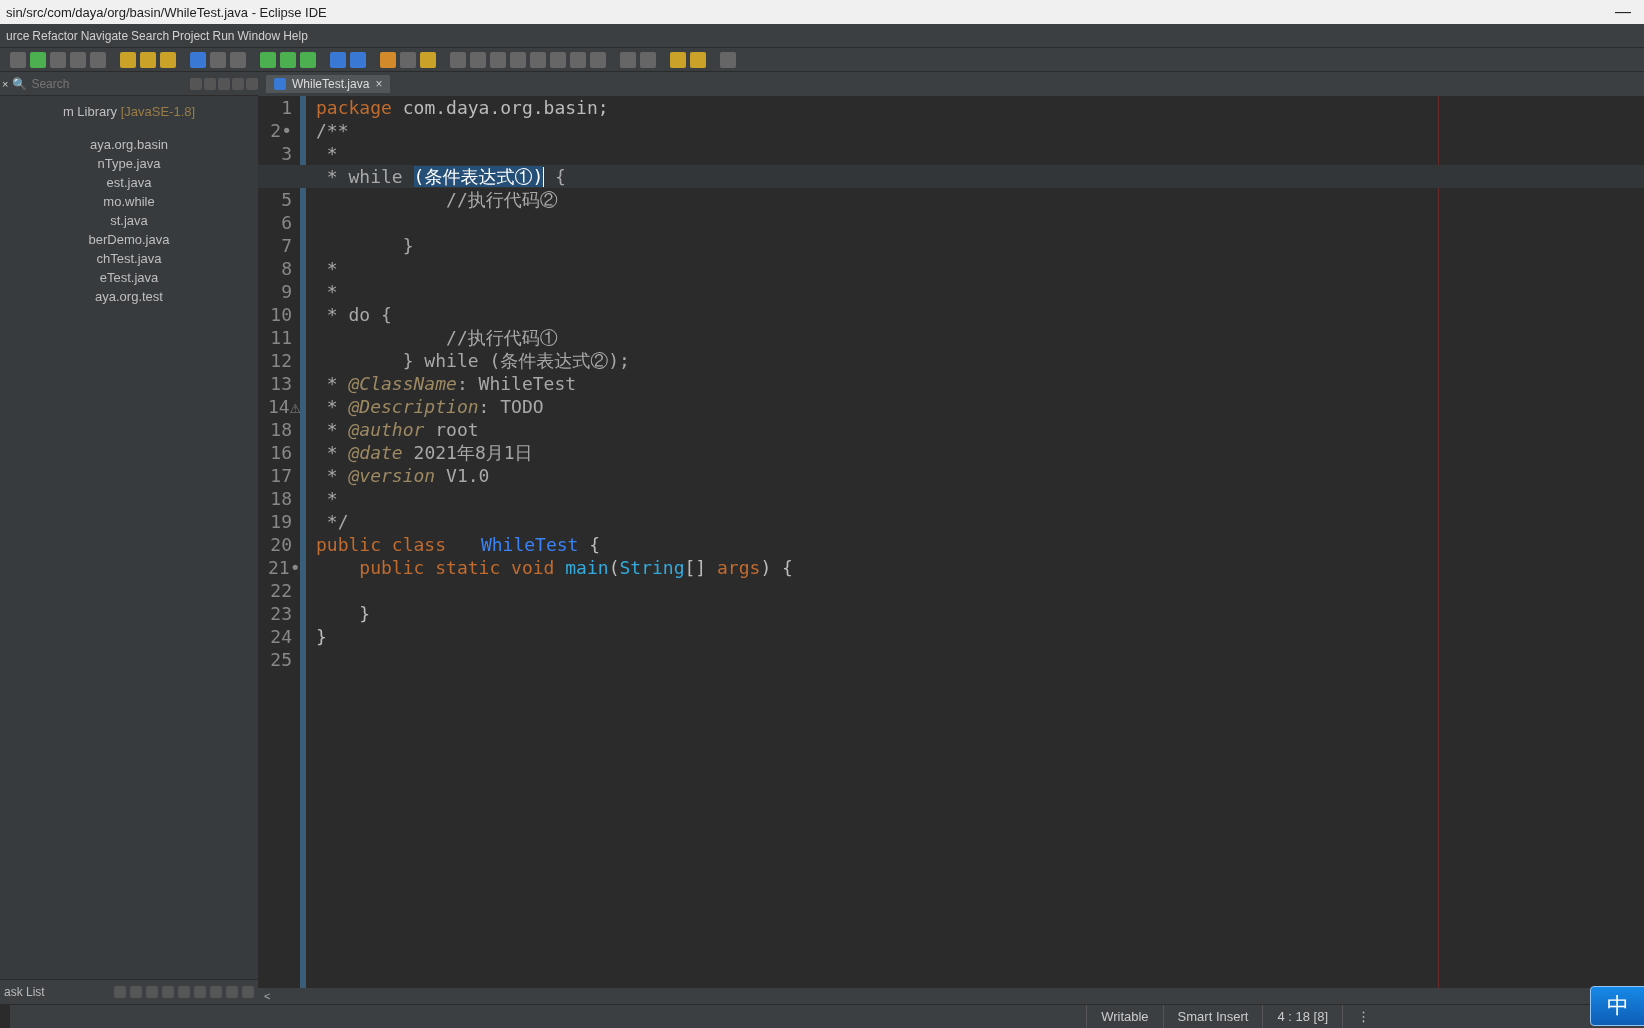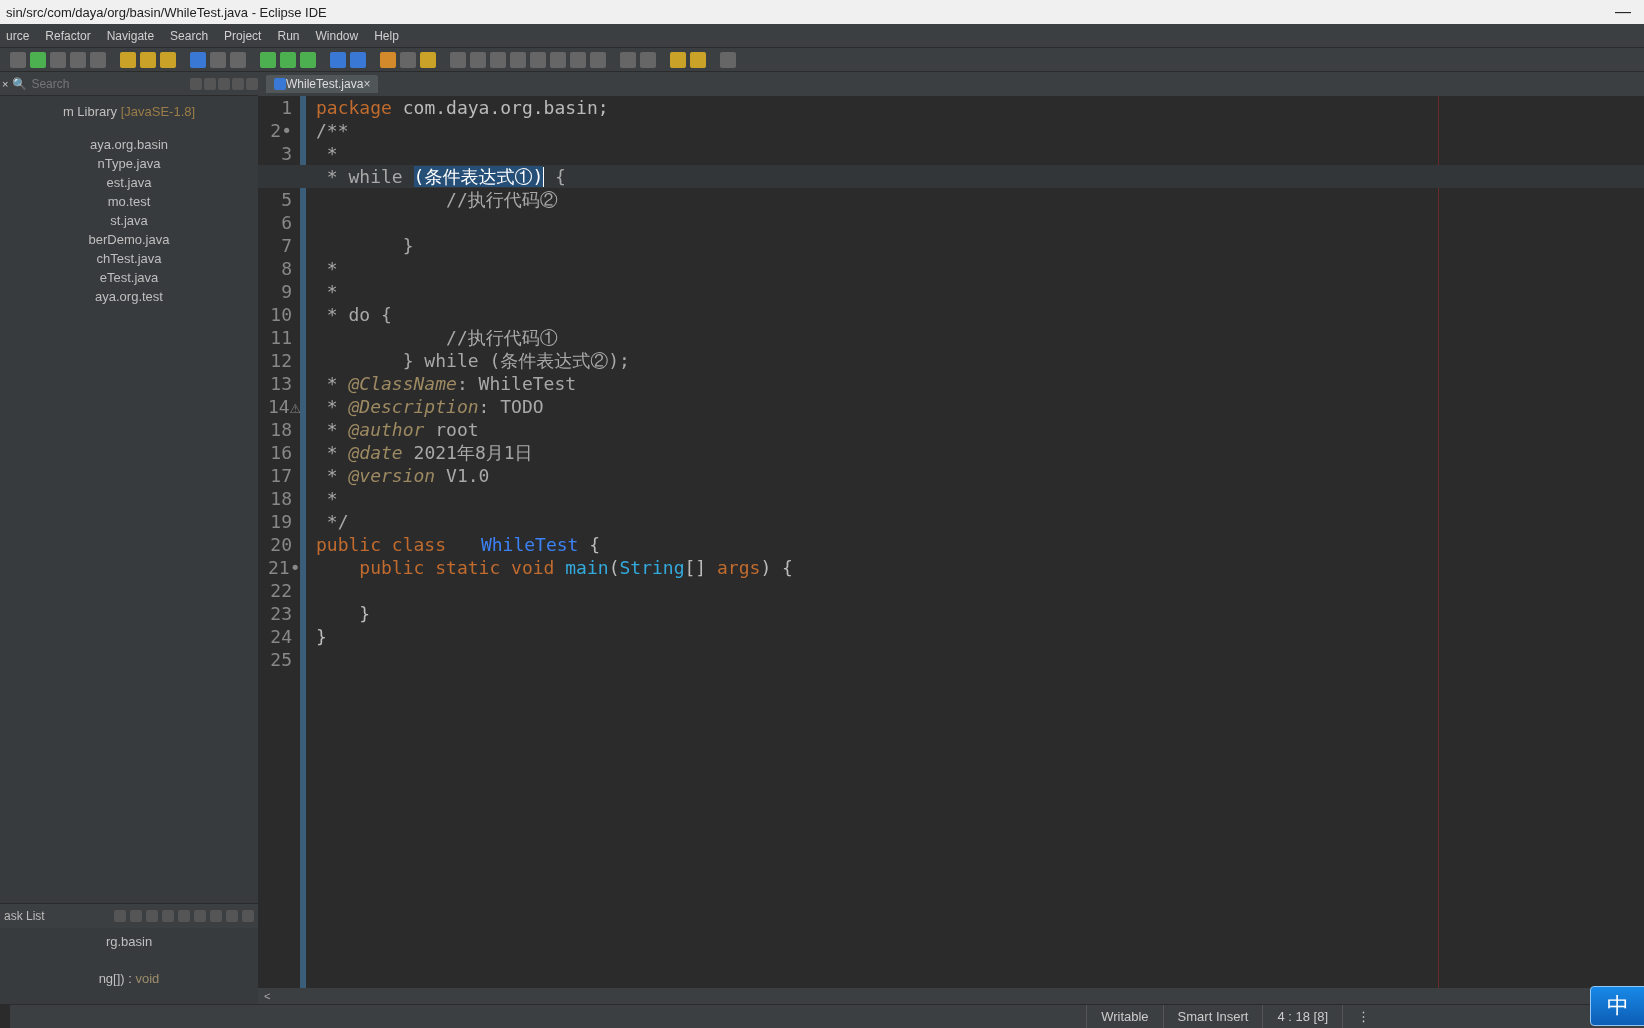--- a/index.html
+++ b/index.html
@@ -28,21 +28,21 @@
   .titlebar-spacer { flex: 1; }
   .minbtn { width: 30px; text-align: center; font-size: 16px; }
 
   
   .menubar {
     height: 24px;
     background: #3c3f41;
     display: flex;
     align-items: center;
     padding: 0 6px;
-    gap: 16px;
+    gap: 3px;
     color: #d0d0d0;
     border-bottom: 1px solid #2b2b2b;
   }
   .menubar span { cursor: default; }
 
   
   .toolbar {
     height: 24px;
     background: #3c3f41;
     display: flex;
@@ -164,20 +164,21 @@
   .tabbar {
     height: 24px;
     background: #3c3f41;
     display: flex;
     align-items: center;
     padding-left: 8px;
   }
   .tab {
     display: flex;
     align-items: center;
+    gap: 6px;
     background: #515658;
     height: 18px;
     padding: 0 8px;
     color: #ddd;
     border-radius: 2px 2px 0 0;
   }
   .tab .ficon {
     width: 12px; height: 12px;
     background: #3a78d6;
     border-radius: 2px;
@@ -375,47 +376,40 @@
 
     <div class="explorer">
       <div class="exp-item exp-header">
         <span>m Library</span>
         <span class="lib-badge">[JavaSE-1.8]</span>
       </div>
       <div style="height:14px"></div>
       <div class="exp-item">aya.org.basin</div>
       <div class="exp-item">nType.java</div>
       <div class="exp-item">est.java</div>
-      <div class="exp-item">mo.test</div>
+      <div class="exp-item">mo.while</div>
       <div class="exp-item">st.java</div>
       <div class="exp-item">berDemo.java</div>
       <div class="exp-item">chTest.java</div>
       <div class="exp-item">eTest.java</div>
       <div class="exp-item">aya.org.test</div>
     </div>
 
     <div class="tasklist">
       <div class="tasklist-hdr">
         <span class="lbl">ask List</span>
         <div class="minitool"></div>
         <div class="minitool"></div>
         <div class="minitool"></div>
         <div class="minitool"></div>
         <div class="minitool"></div>
         <div class="minitool"></div>
         <div class="minitool"></div>
         <div class="minitool"></div>
         <div class="minitool"></div>
-      </div>
-      <div class="tasklist-body">
-        <div class="exp-item">rg.basin</div>
-        <div style="height:18px"></div>
-        <div class="exp-item">
-          <span>ng[]) : </span><span class="void-lbl">void</span>
-        </div>
       </div>
     </div>
   </div>
 
   <div class="editorcol">
     <div class="tabbar">
       <div class="tab">
         <div class="ficon"></div>
         <span>WhileTest.java</span>
         <span class="close">×</span>

